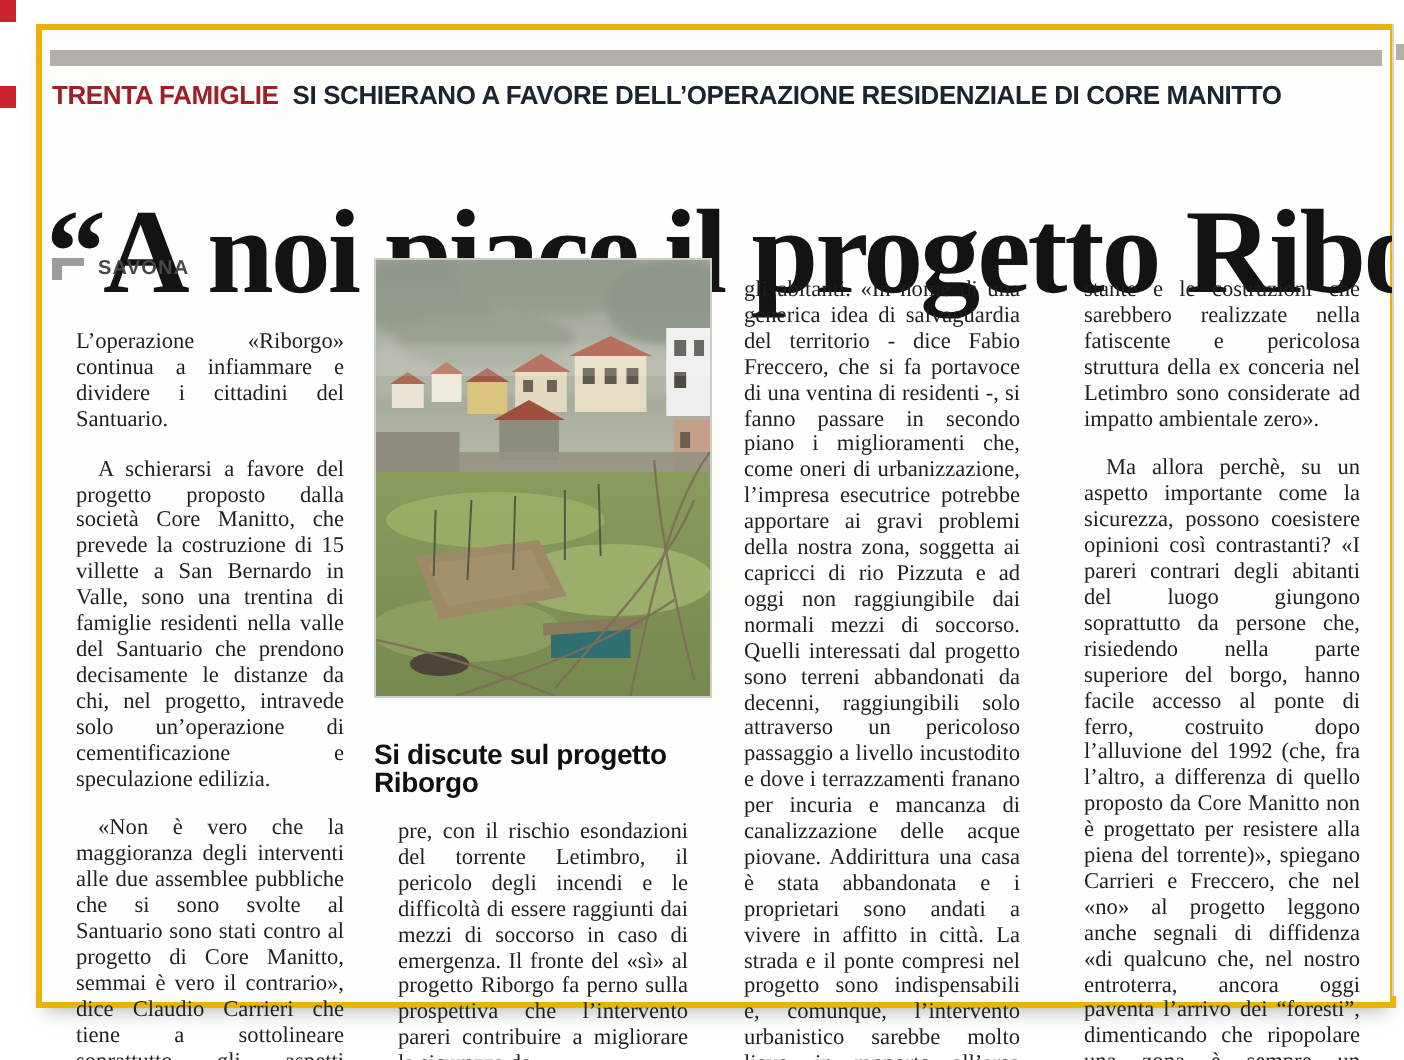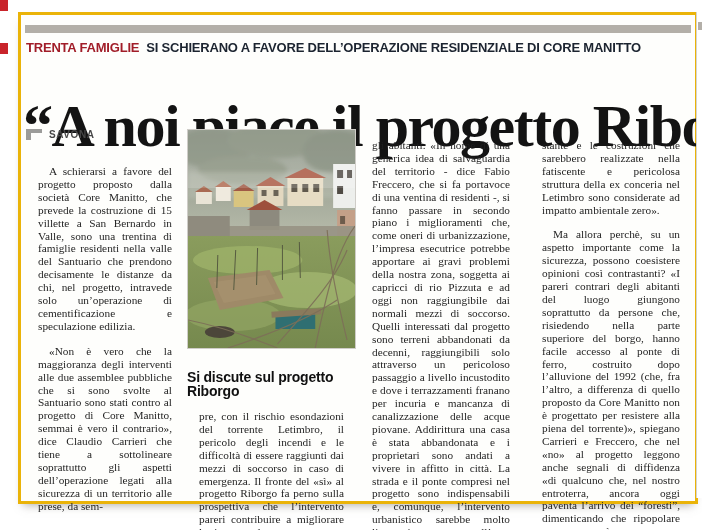--- a/index.html
+++ b/index.html
@@ -70,20 +70,21 @@
 
     <div class="section">
       <svg width="16" height="11" aria-hidden="true">
         <rect x="0" y="0" width="16" height="4" fill="#9c9c9a"></rect>
         <rect x="0" y="0" width="5" height="11" fill="#9c9c9a"></rect>
       </svg>
       <span class="section-label">SAVONA</span>
     </div>
 
     <div class="col" id="col1">
+      <p>L’operazione «Riborgo» continua a infiammare e dividere i cittadini del Santuario.</p>
       <p class="ind">A schierarsi a favore del progetto proposto dalla società Core Manitto, che prevede la costruzione di 15 villette a San Bernardo in Valle, sono una trentina di famiglie residenti nella valle del Santuario che prendono decisamente le distanze da chi, nel progetto, intravede solo un’operazione di cementificazione e speculazione edilizia.</p>
       <p class="ind">«Non è vero che la maggioranza degli interventi alle due assemblee pubbliche che si sono svolte al Santuario sono stati contro al progetto di Core Manitto, semmai è vero il contrario», dice Claudio Carrieri che tiene a sottolineare soprattutto gli aspetti dell’operazione legati alla sicurezza di un territorio alle prese, da sem-</p>
     </div>
 
     <div class="col" id="col2">
       <svg class="photo" viewBox="0 0 168 218" preserveAspectRatio="none" aria-hidden="true">
         <defs>
           <linearGradient id="hill" x1="0" y1="0" x2="0" y2="1">
             <stop offset="0" stop-color="#8e9588"></stop>
             <stop offset="0.55" stop-color="#a2a899"></stop>

